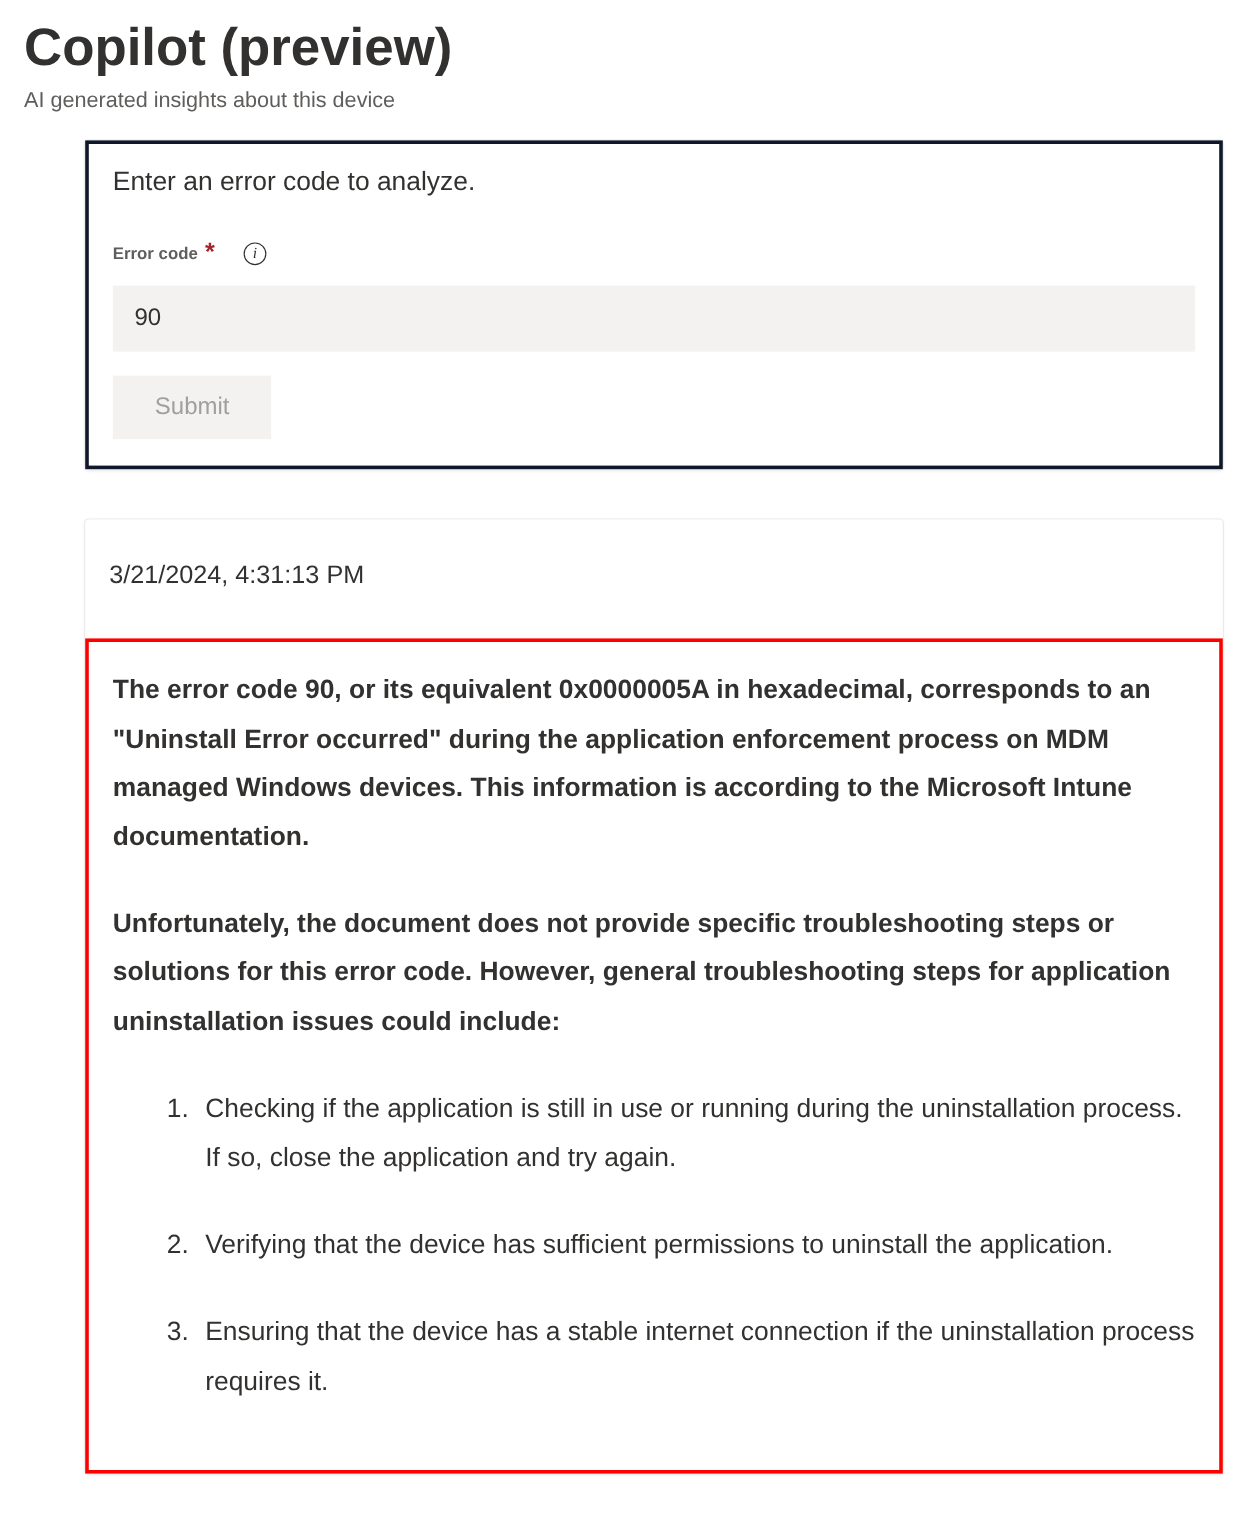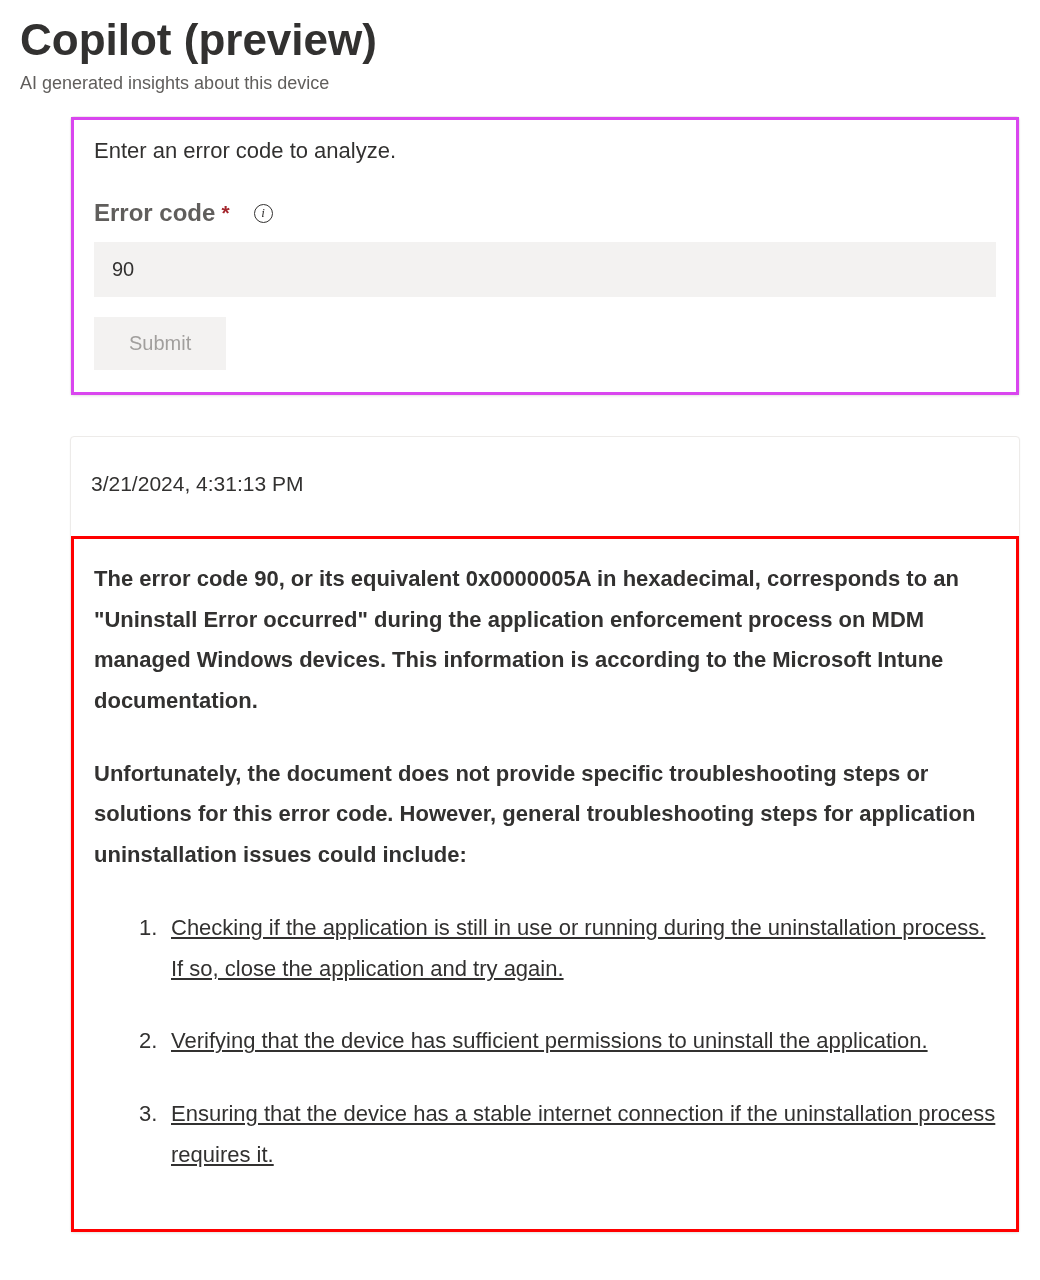--- a/index.html
+++ b/index.html
@@ -27,36 +27,36 @@
     }
     .card {
       background: #ffffff;
       border: 1px solid #edebe9;
       border-radius: 4px;
       margin-left: 50px;
       margin-bottom: 40px;
       box-shadow: 0 1px 2px rgba(0,0,0,0.05);
     }
     .input-card-inner {
-      border: 3px solid #d946ef;
+      border: 3px solid #0f172a;
       padding: 18px 20px 22px 20px;
     }
     .prompt-text {
       font-size: 22px;
       color: #323130;
       margin-bottom: 35px;
     }
     .field-label-row {
       display: flex;
       align-items: center;
       gap: 6px;
       margin-bottom: 15px;
     }
     .field-label {
-      font-size: 24px;
+      font-size: 14px;
       color: #605e5c;
       font-weight: 600;
     }
     .required-asterisk {
       color: #a4262c;
       font-size: 21px;
       font-weight: 600;
     }
     .info-icon {
       width: 19px;
@@ -116,21 +116,20 @@
       padding-left: 45px;
     }
     .response-list li {
       counter-increment: item;
       font-size: 22px;
       line-height: 1.85;
       color: #323130;
       margin-bottom: 32px;
       position: relative;
       padding-left: 32px;
-      text-decoration: underline;
     }
     .response-list li::before {
       content: counter(item) ".";
       position: absolute;
       left: 0;
       top: 0;
     }
   </style>
 </head>
 <body>

